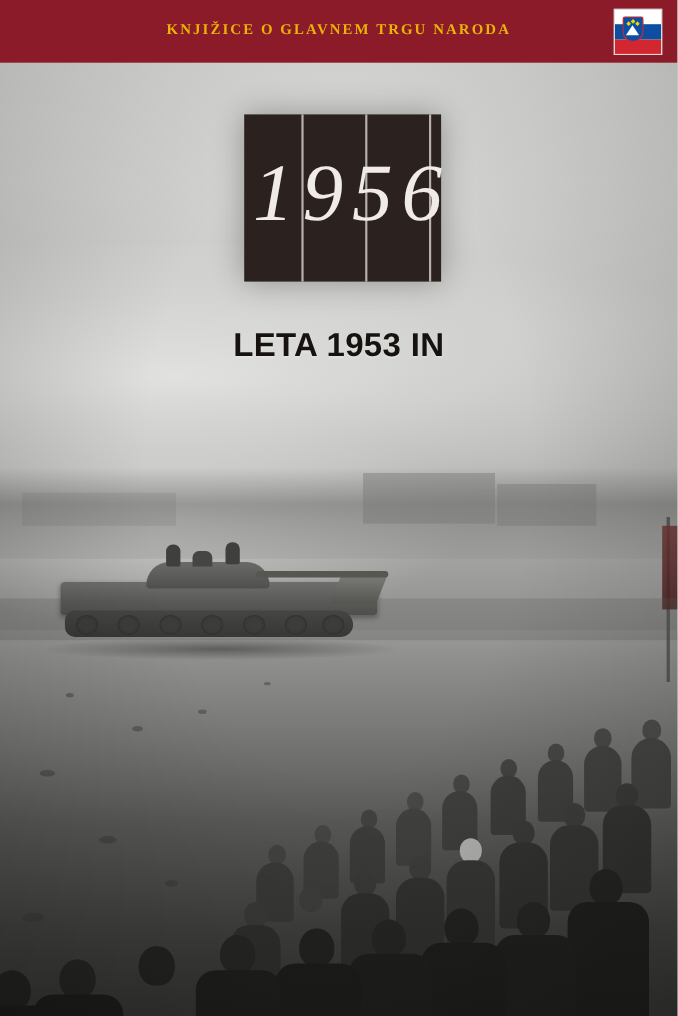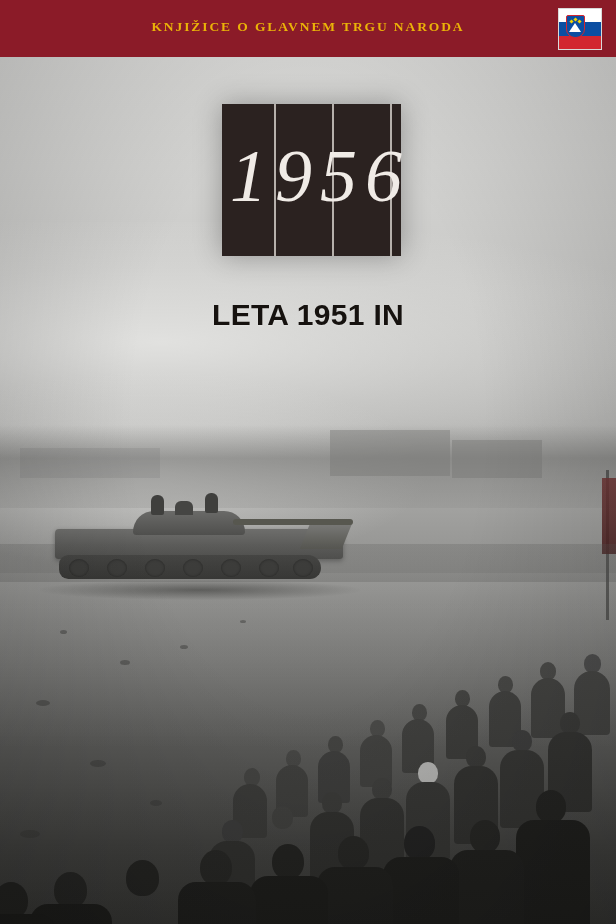--- a/index.html
+++ b/index.html
@@ -457,16 +457,16 @@
   </div>
 
   <div class="year-block">
     <div class="divider" style="left:52px;"></div>
     <div class="divider" style="left:110px;"></div>
     <div class="divider" style="left:168px;"></div>
     <div class="year-text">1956</div>
   </div>
 
   <div class="title">
-    <div class="l2">LETA 1951 IN</div>
+    <div class="l2">LETA 1953 IN</div>
   </div>
 
 </div>
 
 </body></html>

